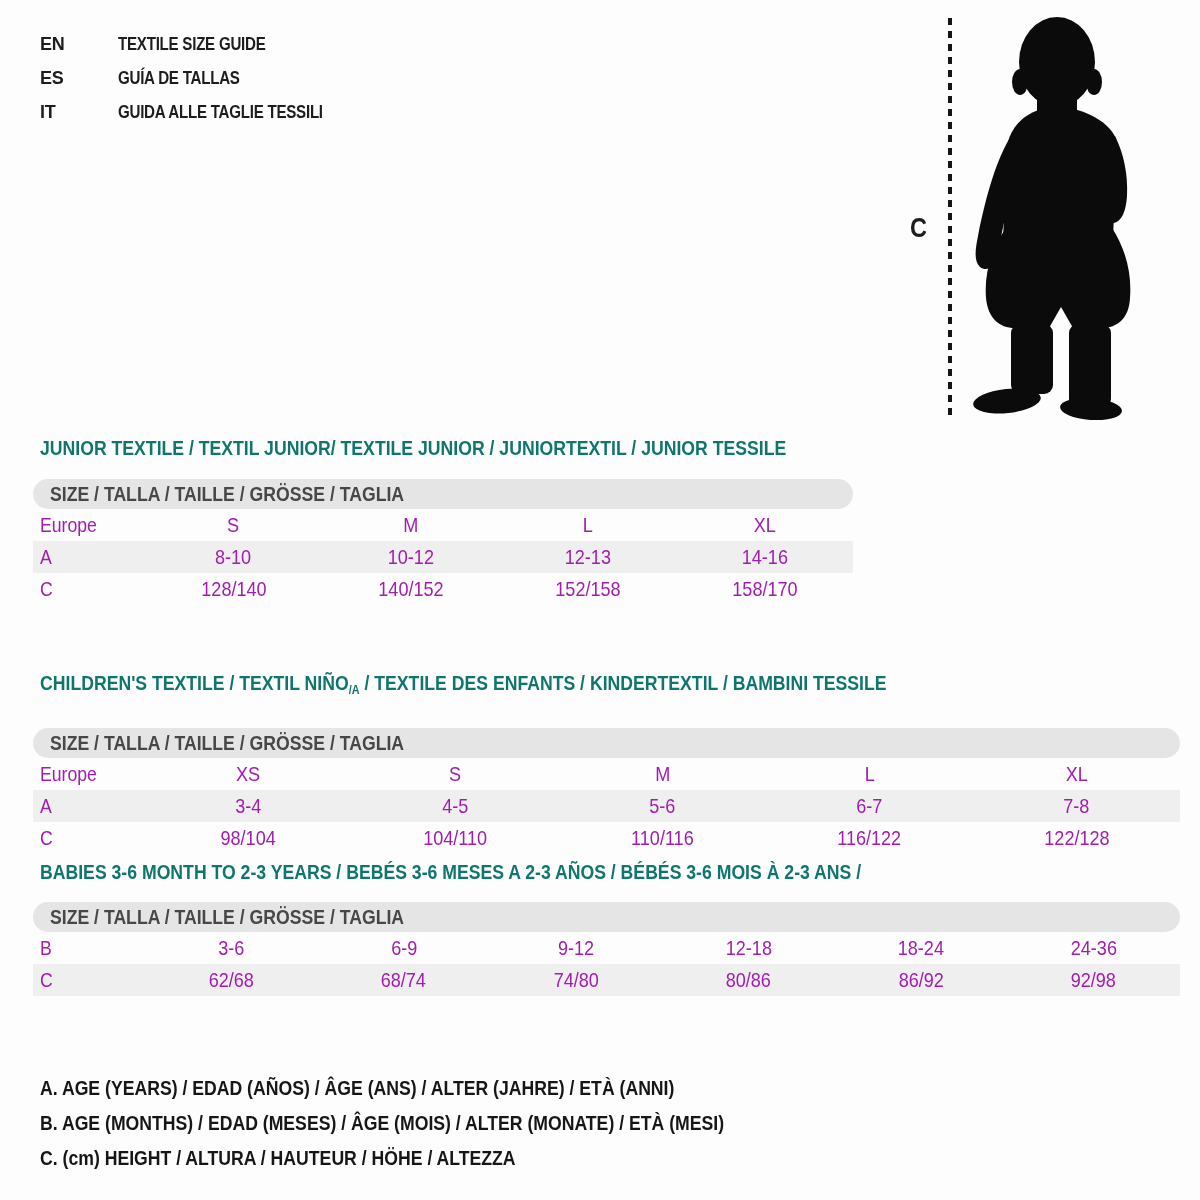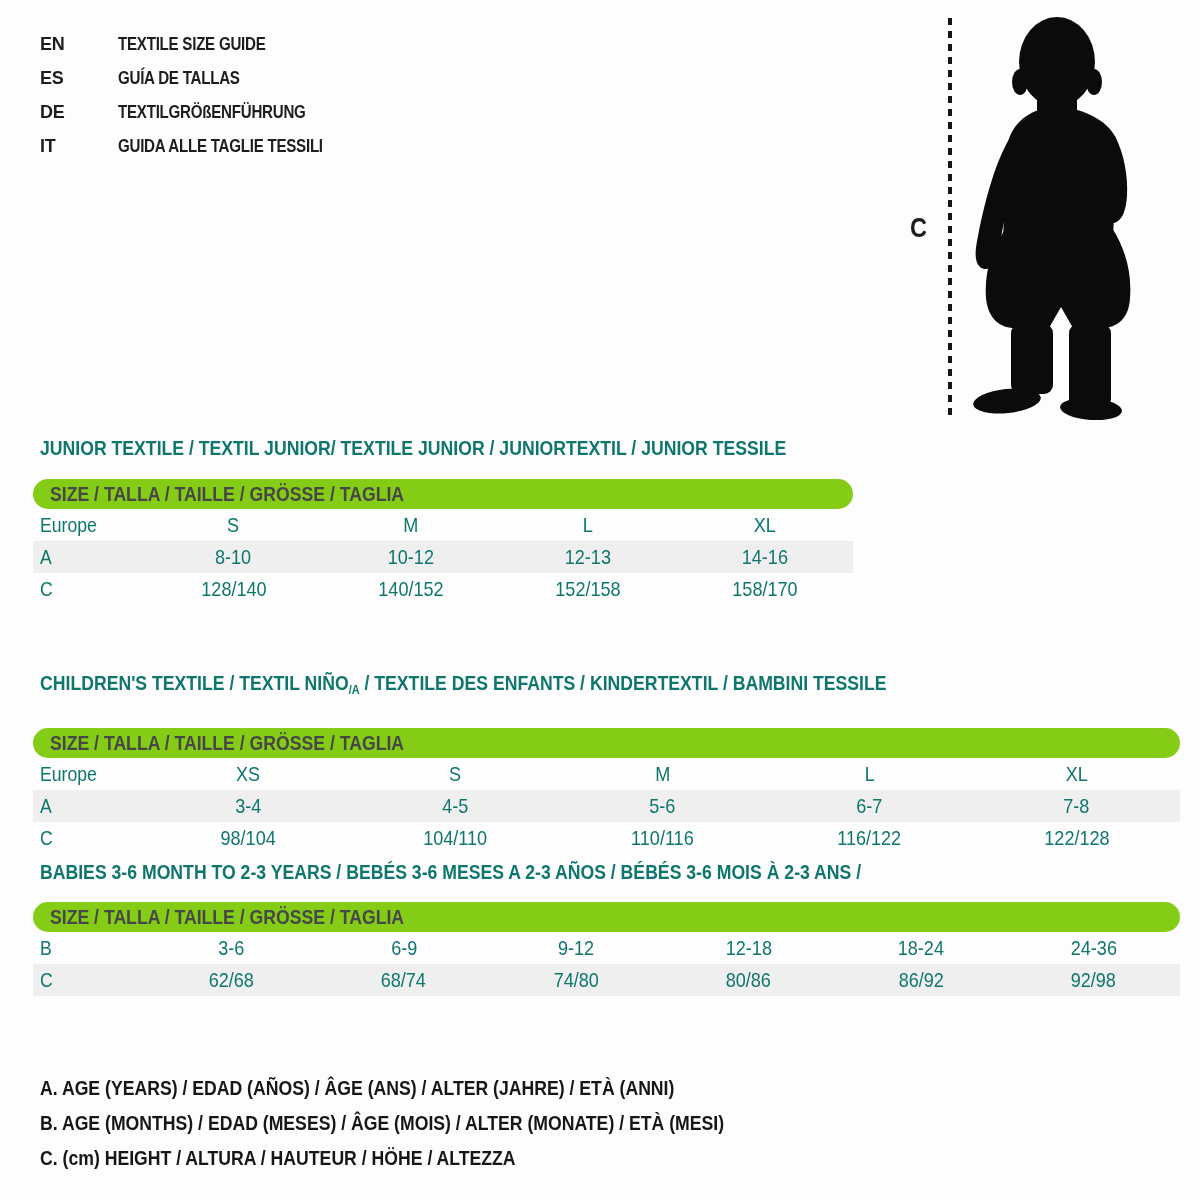--- a/index.html
+++ b/index.html
@@ -23,24 +23,24 @@
     background:repeating-linear-gradient(to bottom, #151515 0 7px, transparent 7px 13px);
   }
   .measure-label { position:absolute; left:910px; top:212px; font-size:28px; font-weight:700; }
   .baby-svg { position:absolute; left:965px; top:10px; }
 
   
   .tbl { position:absolute; left:33px; }
   .sec-title { margin:0 0 0 7px; font-size:21px; font-weight:700; line-height:25px; white-space:nowrap; color:#0f766e; }
   .subscript { font-size:13px; vertical-align:-4px; }
   .size-bar {
-    background:#84cc16; height:30px; line-height:30px; padding-left:17px;
+    background:#e5e5e5; height:30px; line-height:30px; padding-left:17px;
     font-weight:700; font-size:21px; color:#474747;border-radius:15px;
   }
-  .trow { display:flex; align-items:center; height:32px; font-size:21px; color:#0f766e; }
+  .trow { display:flex; align-items:center; height:32px; font-size:21px; color:#a21caf; }
   .trow.shade { background:#efefef; }
   .tc-label { flex:0 0 105px; width:105px; padding-left:7px; }
   .tc-val { flex:1; text-align:center; }
 
   .junior   { top:435px; width:820px; }
   .junior .size-bar   { margin-top:19px; }
   .children { top:670px; width:1147px; }
   .children .size-bar { margin-top:26px; }
   .babies   { top:847px; width:1147px;margin-top:8px; }
   .babies .sec-title  { line-height:34px; }
@@ -56,24 +56,20 @@
 <div class="page">
 
   <section class="languages">
     <div class="lang-row">
       <span class="lang-code">EN</span>
       <span class="cond-l">TEXTILE SIZE GUIDE</span>
     </div>
     <div class="lang-row">
       <span class="lang-code">ES</span>
       <span class="cond-l">GUÍA DE TALLAS</span>
-    </div>
-    <div class="lang-row">
-      <span class="lang-code">DE</span>
-      <span class="cond-l">TEXTILGRÖßENFÜHRUNG</span>
     </div>
     <div class="lang-row">
       <span class="lang-code">IT</span>
       <span class="cond-l">GUIDA ALLE TAGLIE TESSILI</span>
     </div>
   </section>
 
   <div class="measure-line"></div>
   <div class="measure-label"><span class="cond-l">C</span></div>
   <svg class="baby-svg" width="175" height="410" viewBox="0 0 175 410" aria-hidden="true">

